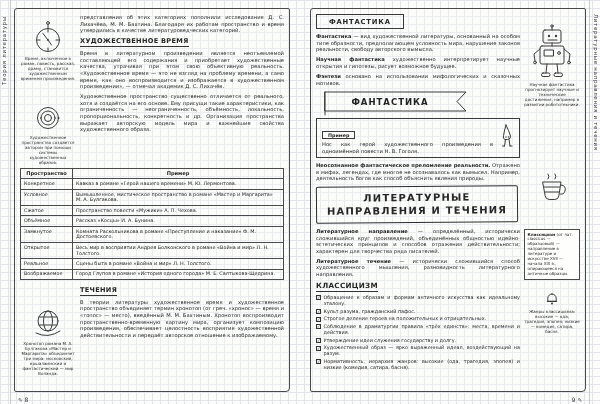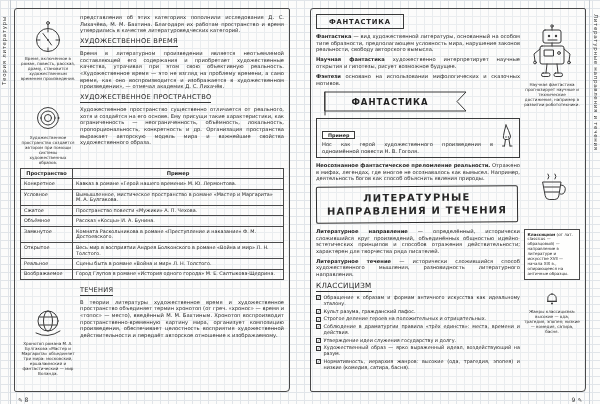--- a/index.html
+++ b/index.html
@@ -20,21 +20,21 @@
     display:flex;flex-direction:column}
   .page-left{left:14px}
   .page-right{left:310px}
   .flexrow{display:flex;gap:4px}
   .marg{flex:0 0 56px;display:flex;flex-direction:column;align-items:center;text-align:center}
   .main{flex:1;min-width:0}
   .cap{font-size:4.1px;line-height:5px;color:#2e2e2e;margin-top:2px}
   .body{font-size:5.2px;line-height:6.6px}
   .jt{text-align:justify}
   p.body{margin-bottom:3.5px}
-  .h{font-weight:normal;font-size:6.6px;letter-spacing:0.3px;margin:3px 0 3px;display:table;
+  .h{font-weight:bold;font-size:6.6px;letter-spacing:0.3px;margin:3px 0 3px;display:table;
      border-bottom:0.9px solid #333;padding-bottom:0.9px}
   .sp-table{width:100%;border-collapse:collapse;margin:3px 0;font-size:4.9px;line-height:5.8px}
   .sp-table th,.sp-table td{border:0.8px solid #4a4a4a;padding:1.8px 3px;vertical-align:top;text-align:left}
   .sp-table th{text-align:center;font-size:5.1px}
   .sp-table .c1{width:52px}
   svg{stroke:#3a3a3a;fill:none;stroke-width:1;stroke-linecap:round;stroke-linejoin:round}
   .fillink{fill:#3a3a3a;stroke:none}
   .fant-box{display:table;border:1px solid #3a3a3a;padding:2.5px 12px;font-weight:bold;font-size:6.8px;
     letter-spacing:0.8px;margin:0 0 4px}
   .ribbon{display:block;margin:1px 0 2px 4px}
@@ -94,21 +94,20 @@
             <circle cx="15" cy="15" r="10.5"></circle>
           <circle class="fillink" cx="25.5" cy="15" r="1"></circle>
             <circle class="fillink" cx="8" cy="15" r="0.8"></circle>
         </svg>
         <div class="cap">Художественное пространство создаётся автором при помощи системы художественных образов.</div>
       </div>
       <div class="main">
         <p class="body jt">представления об этих категориях пополнили исследования Д. С. Лихачёва, М. М. Бахтина. Благодаря их работам пространство и время утвердились в качестве литературоведческих категорий.</p>
         <div class="h">ХУДОЖЕСТВЕННОЕ ВРЕМЯ</div>
         <p class="body jt">Время в литературном произведении является неотъемлемой составляющей его содержания и приобретает художественные качества, утрачивая при этом свою объективную реальность. «Художественное время — это не взгляд на проблему времени, а само время, как оно воспроизводится и изображается в художественном произведении», — отмечал академик Д. С. Лихачёв.</p>
-        <div class="h">ХУДОЖЕСТВЕННОЕ ПРОСТРАНСТВО</div>
         <p class="body jt">Художественное пространство существенно отличается от реального, хотя и создаётся на его основе. Ему присущи такие характеристики, как ограниченность — неограниченность, объёмность, локальность, пропорциональность, конкретность и др. Организация пространства выражает авторскую модель мира и важнейшие свойства художественного образа.</p>
       </div>
     </div>
 
     <table class="sp-table">
       <thead>
         <tr>
           <th class="c1">Пространство</th>
           <th>Пример</th>
         </tr>

